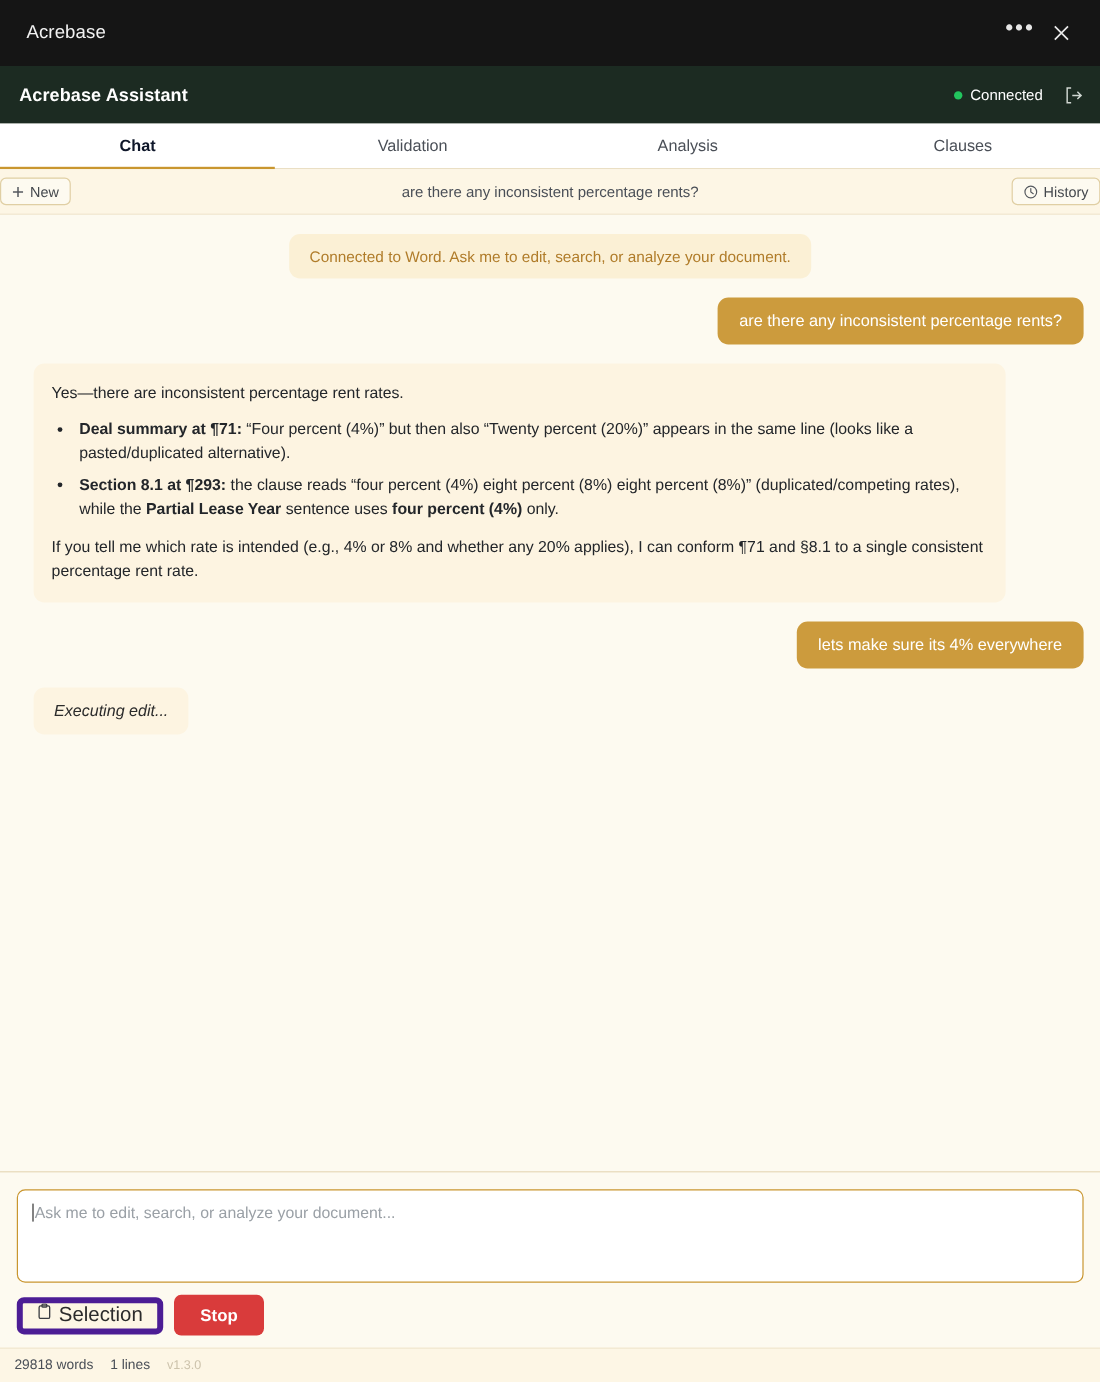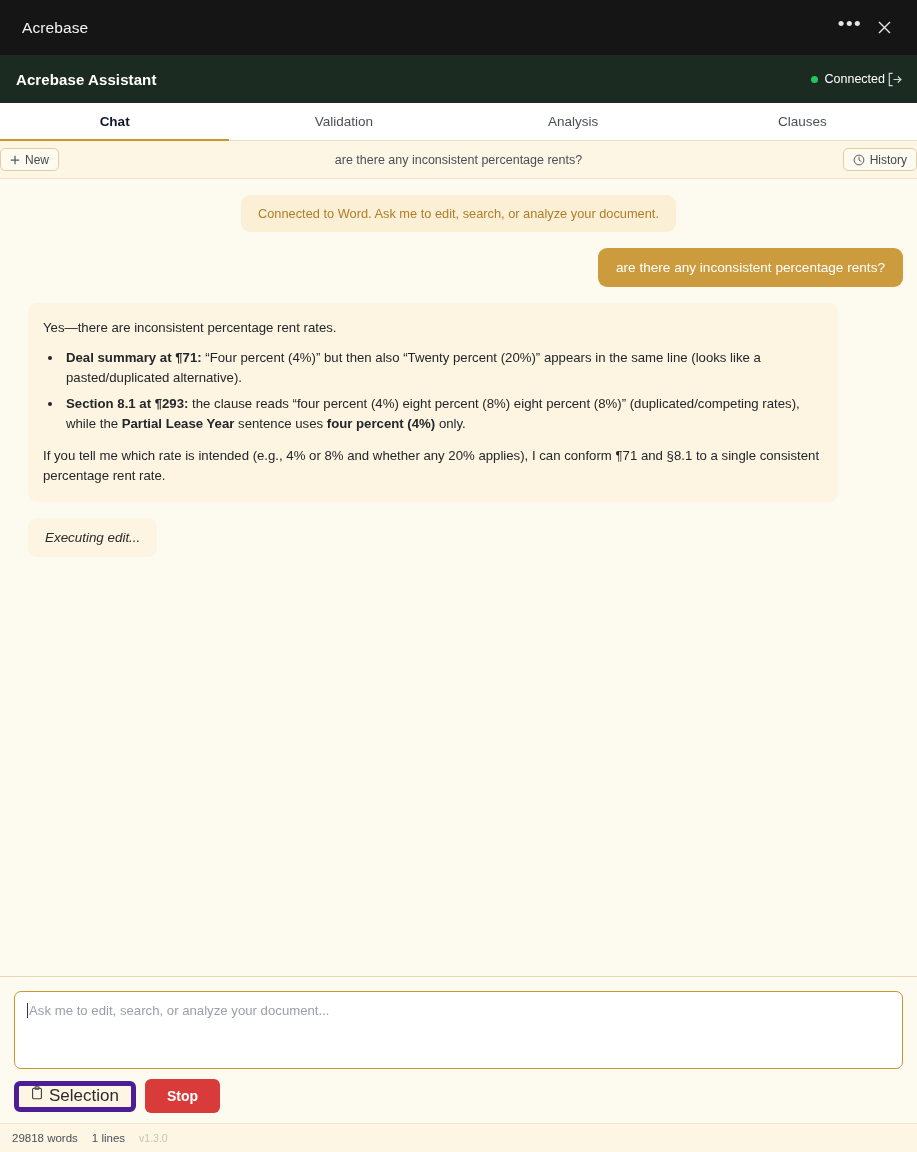--- a/index.html
+++ b/index.html
@@ -71,20 +71,21 @@
     font-size: 15px;
     font-weight: bold;
     color: #ffffff;
     letter-spacing: 0.1px;
   }
   .appheader-spacer { flex: 1 1 auto; }
   .conn-wrap {
     display: flex;
     align-items: center;
     gap: 7px;
+    margin-right: 16px;
   }
   .conn-dot {
     width: 7px;
     height: 7px;
     border-radius: 50%;
     background: #22c55e;
     display: block;
   }
   .conn-label {
     font-size: 12.5px;
@@ -394,20 +395,23 @@
       <div class="bubble-assistant">
         <p>Yes—there are inconsistent percentage rent rates.</p>
         <ul>
           <li><b>Deal summary at ¶71:</b><span> “Four percent (4%)” but then also “Twenty percent (20%)” appears in the same line (looks like a pasted/duplicated alternative).</span></li>
           <li><b>Section 8.1 at ¶293:</b><span> the clause reads “four percent (4%) eight percent (8%) eight percent (8%)” (duplicated/competing rates), while the </span><b>Partial Lease Year</b><span> sentence uses </span><b>four percent (4%)</b><span> only.</span></li>
         </ul>
         <p class="para-last">If you tell me which rate is intended (e.g., 4% or 8% and whether any 20% applies), I can conform ¶71 and §8.1 to a single consistent percentage rent rate.</p>
       </div>
     </div>
 
+    <div class="row right">
+      <div class="bubble-user">lets make sure its 4% everywhere</div>
+    </div>
 
     <div class="row left">
       <div class="bubble-status">Executing edit...</div>
     </div>
 
   </div>
 
   <div class="composer">
     <div class="input-box"><span class="caret"></span><span>Ask me to edit, search, or analyze your document...</span></div>
     <div class="composer-actions">

